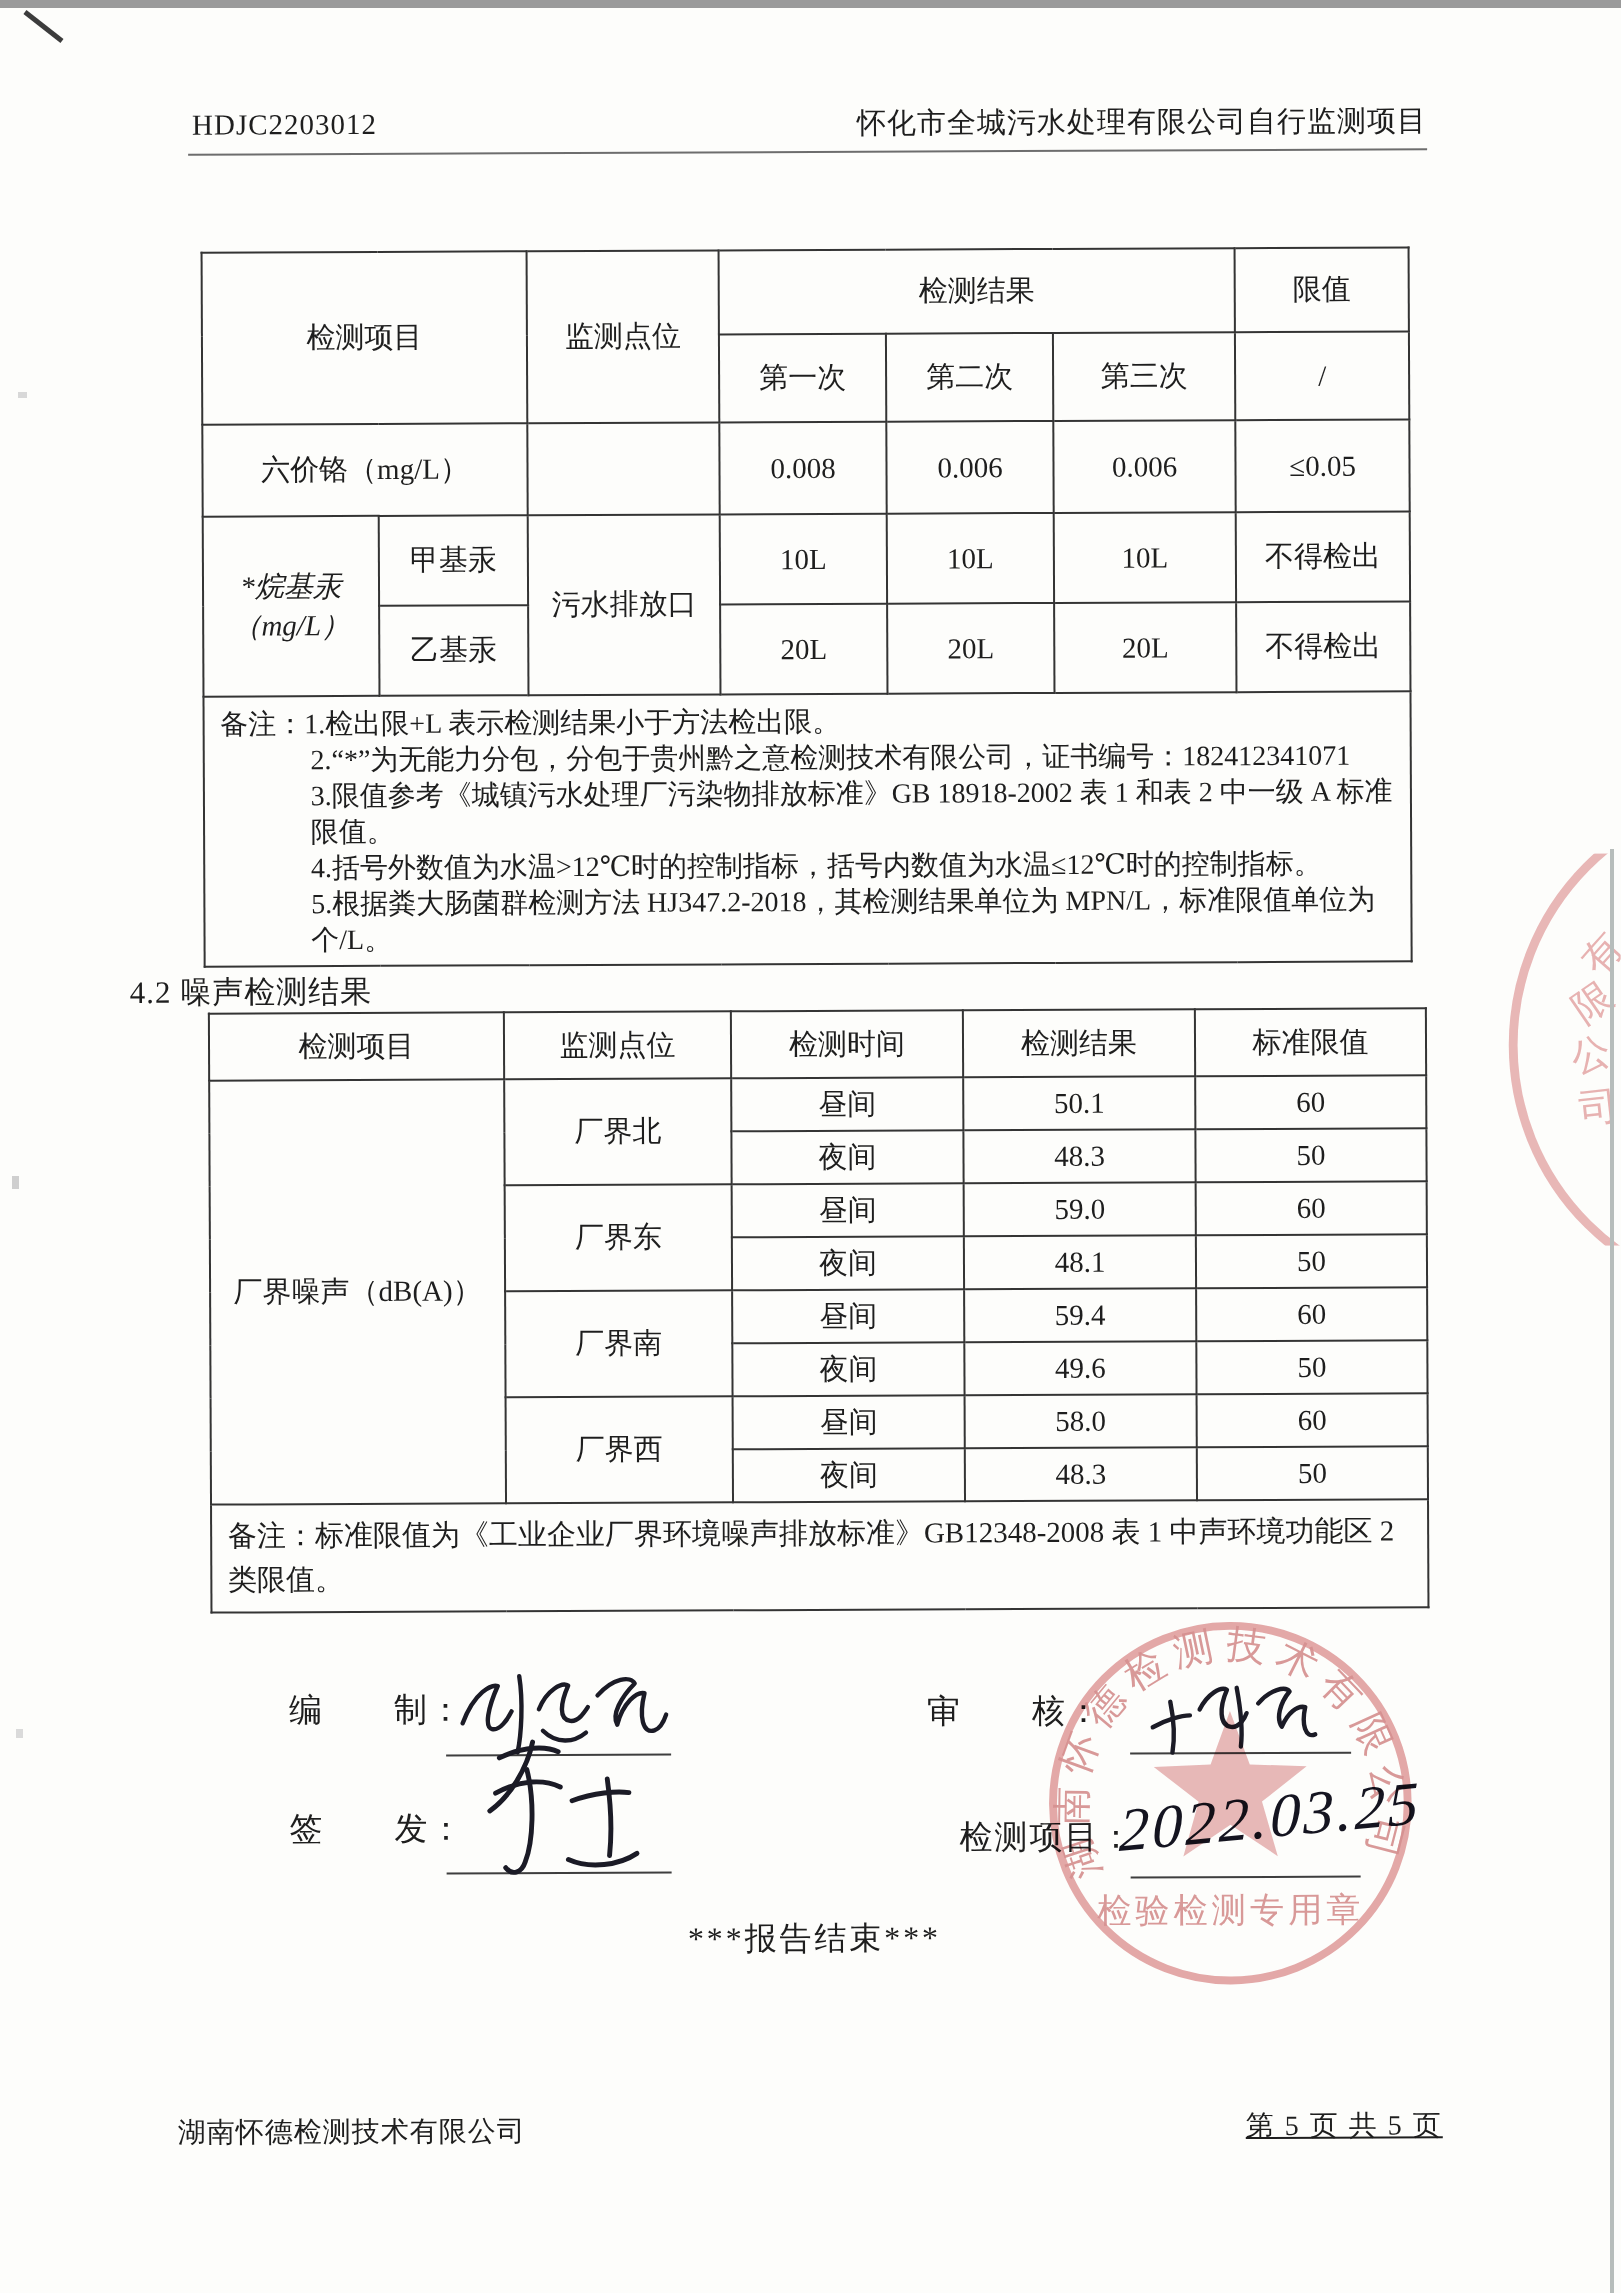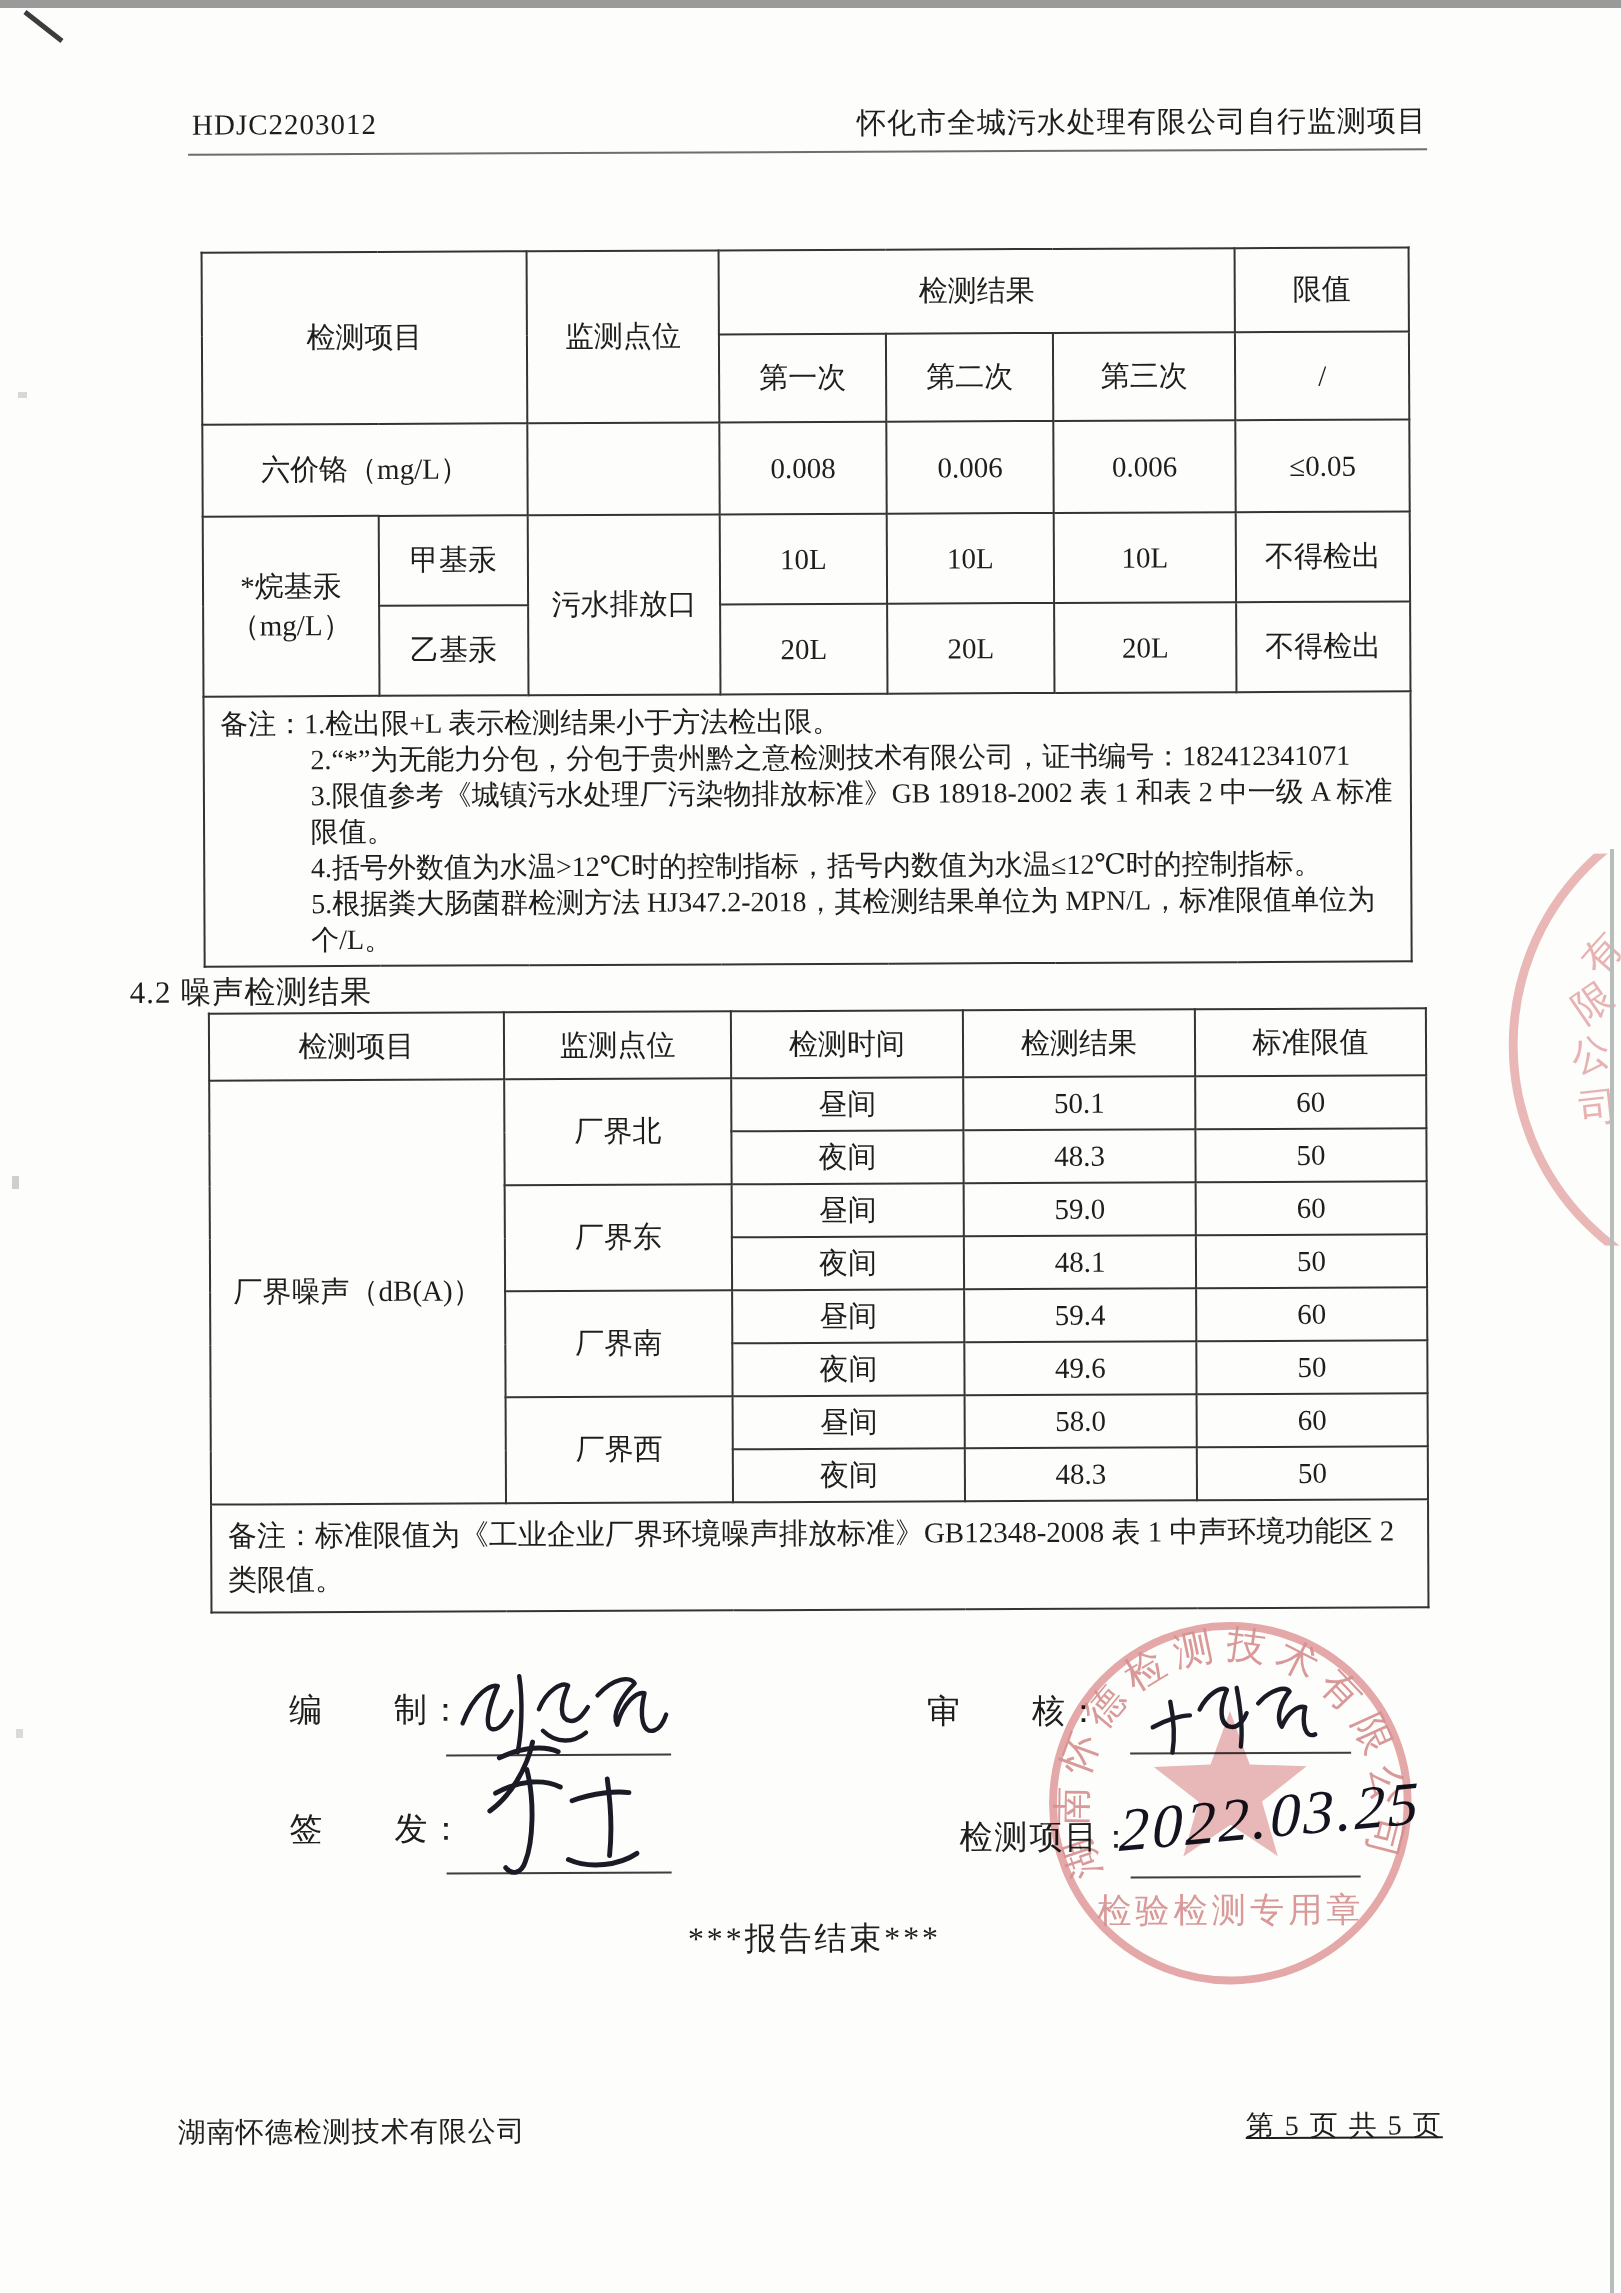--- a/index.html
+++ b/index.html
@@ -19,21 +19,21 @@
   table { border-collapse:collapse; table-layout:fixed; }
   td { border:2px solid #343434; text-align:center; vertical-align:middle;
        font-size:29px; padding:0; overflow:hidden; }
   .t1 { position:absolute; left:204px; top:241px; width:1208px; }
   .t2 { position:absolute; left:208px; top:1002px; width:1218px; }
   .r86{height:84px}.r90{height:88px}.r94{height:92px}.r92{height:90px}
   .r68{height:67px}.r54{height:53px}
   .notes-cell { text-align:left; font-size:28px; line-height:36px; padding:8.8px 9.8px 6.9px 15.7px; }
   .note-indent { margin-left:90px; }
   .t2-note { text-align:left; font-size:29px; line-height:44px; padding:7.8px 13.7px 9.8px 15.7px; }
-  .two-line { line-height:39px; }
+  .two-line { line-height:39px;font-style:italic; }
 
   .section-title { position:absolute; left:130px; top:961px; font-size:31px; letter-spacing:1px; }
 
   
   .sig-label { position:absolute; font-size:33px; letter-spacing:2px;text-align:right; }
   .sig-line  { position:absolute; border-bottom:2px solid #3e3e3e; height:0; }
   .sig-svg   { position:absolute; }
   .date-hand { position:absolute; left:1115px; top:1776px; font-size:61px; font-style:italic;
                color:#141420; transform:rotate(-5deg) skewX(-6deg); letter-spacing:2.9px; white-space:nowrap; }
 

